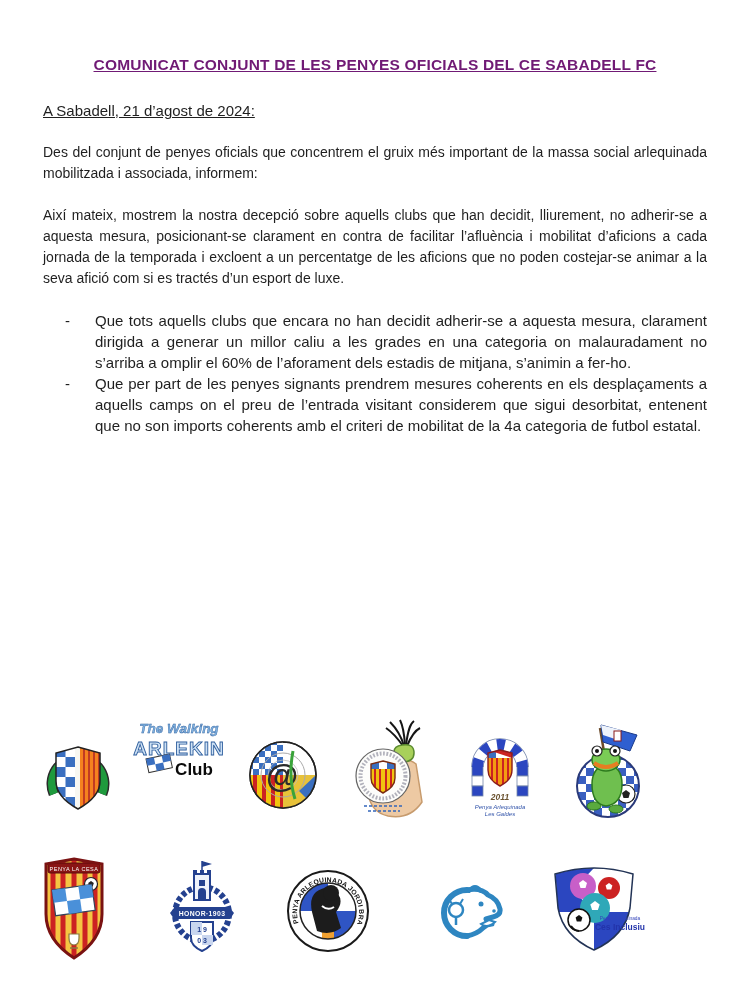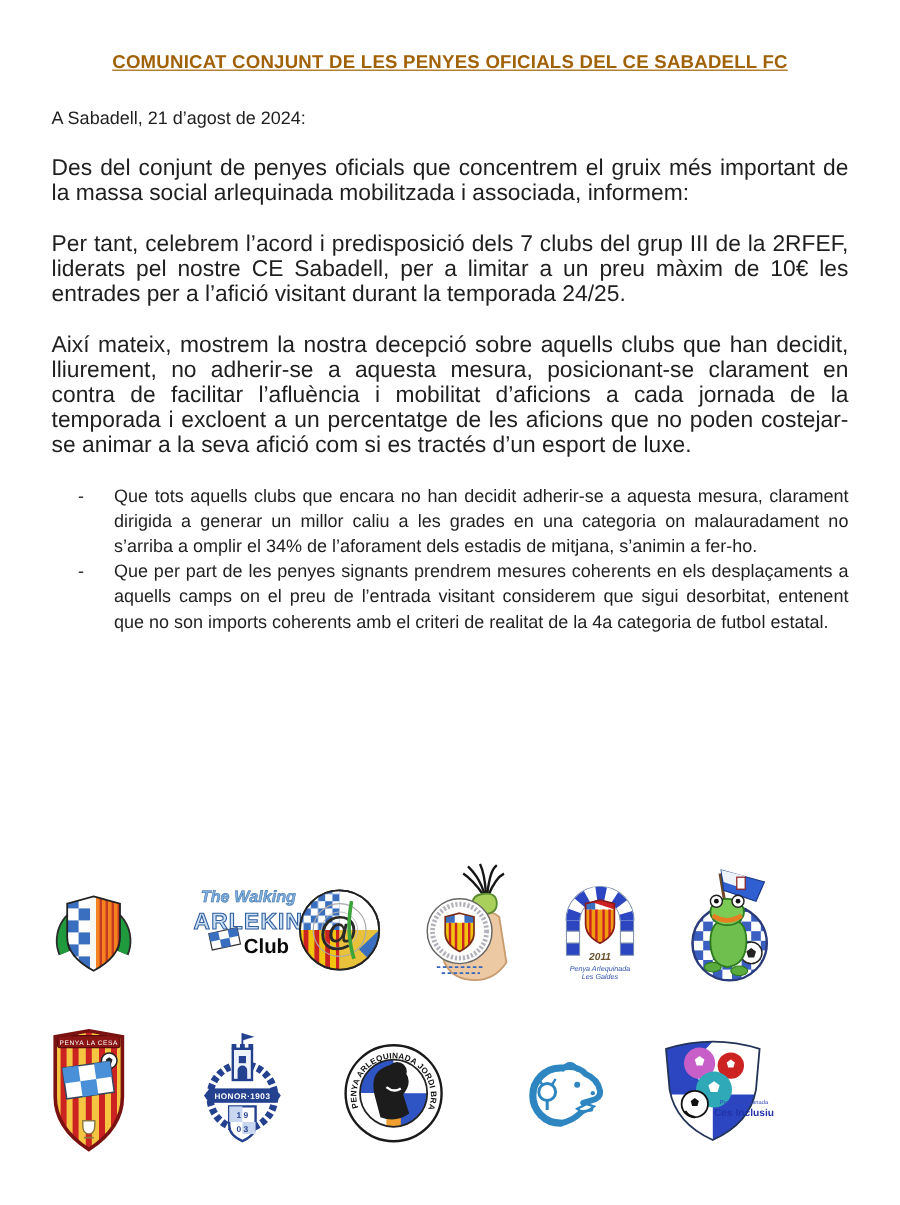--- a/index.html
+++ b/index.html
@@ -6,32 +6,32 @@
   .page{
     position:relative;
     width:750px;height:1004px;
     background:#ffffff;
     font-family:"Liberation Sans",sans-serif;
     color:#1f1f1f;
     overflow:hidden;
   }
   .content{padding:44px 43px 0 43px;}
   .doc-title{
-    margin:0;
+    margin:12px;
     text-align:center;
     font-size:15.5px;
     font-weight:bold;
-    color:#a16207;
+    color:#701a75;
     text-decoration:underline;
     letter-spacing:0.2px;
   }
-  .date-line{margin:26px 0 0 0;font-size:15px;line-height:21px;}
+  .date-line{margin:26px 0 0 0;font-size:15px;line-height:21px;text-decoration:underline;}
   .para{
     margin:21px 0 0 0;
-    font-size:19px;line-height:21px;
+    font-size:14px;line-height:21px;
     text-align:justify;
   }
   ul.req-list{
     list-style:none;
     margin:21px 0 0 0;
     padding:0 0 0 22px;
   }
   ul.req-list li{
     display:flex;
     font-size:15px;line-height:21px;
@@ -43,30 +43,29 @@
   .logo svg{display:block;width:100%;height:100%;font-family:"Liberation Sans",sans-serif;}
 </style>
 </head>
 <body>
 
 <div class="page">
   <div class="content">
     <h1 class="doc-title">COMUNICAT CONJUNT DE LES PENYES OFICIALS DEL CE SABADELL FC</h1>
     <p class="date-line">A Sabadell, 21 d’agost de 2024:</p>
     <p class="para">Des del conjunt de penyes oficials que concentrem el gruix més important de la massa social arlequinada mobilitzada i associada, informem:</p>
-    <p class="para">Per tant, celebrem l’acord i predisposició dels 7 clubs del grup III de la 2RFEF, liderats pel nostre CE Sabadell, per a limitar a un preu màxim de 10€ les entrades per a l’afició visitant durant la temporada 24/25.</p>
     <p class="para">Així mateix, mostrem la nostra decepció sobre aquells clubs que han decidit, lliurement, no adherir-se a aquesta mesura, posicionant-se clarament en contra de facilitar l’afluència i mobilitat d’aficions a cada jornada de la temporada i excloent a un percentatge de les aficions que no poden costejar-se animar a la seva afició com si es tractés d’un esport de luxe.</p>
     <ul class="req-list">
       <li>
         <span class="marker">-</span>
-        <span class="li-text">Que tots aquells clubs que encara no han decidit adherir-se a aquesta mesura, clarament dirigida a generar un millor caliu a les grades en una categoria on malauradament no s’arriba a omplir el 34% de l’aforament dels estadis de mitjana, s’animin a fer-ho.</span>
+        <span class="li-text">Que tots aquells clubs que encara no han decidit adherir-se a aquesta mesura, clarament dirigida a generar un millor caliu a les grades en una categoria on malauradament no s’arriba a omplir el 60% de l’aforament dels estadis de mitjana, s’animin a fer-ho.</span>
       </li>
       <li>
         <span class="marker">-</span>
-        <span class="li-text">Que per part de les penyes signants prendrem mesures coherents en els desplaçaments a aquells camps on el preu de l’entrada visitant considerem que sigui desorbitat, entenent que no son imports coherents amb el criteri de realitat de la 4a categoria de futbol estatal.</span>
+        <span class="li-text">Que per part de les penyes signants prendrem mesures coherents en els desplaçaments a aquells camps on el preu de l’entrada visitant considerem que sigui desorbitat, entenent que no son imports coherents amb el criteri de mobilitat de la 4a categoria de futbol estatal.</span>
       </li>
     </ul>
   </div>
 
   <div class="logos">
 
     <div class="logo" style="left:43px;top:737px;width:70px;height:76px;">
       <svg viewBox="0 0 70 76">
         <path d="M11,57 A26,26 0 1 1 59,57" fill="none" stroke="#2b2b2b" stroke-width="11"></path>
         <path d="M11,57 A26,26 0 1 1 59,57" fill="none" stroke="#1f9a3d" stroke-width="8"></path>
@@ -91,21 +90,21 @@
             <line x1="41" y1="10" x2="41" y2="72"></line>
               <line x1="46" y1="10" x2="46" y2="72"></line>
             <line x1="51" y1="10" x2="51" y2="72"></line>
               <line x1="56" y1="10" x2="56" y2="72"></line>
           </g>
         </g>
         <path d="M35,10 L57,16 V44 Q57,60 35,72 Q13,60 13,44 V16 Z" fill="none" stroke="#222222" stroke-width="1.5"></path>
       </svg>
     </div>
 
-    <div class="logo" style="left:133px;top:737px;width:92px;height:64px;margin-left:28px;">
+    <div class="logo" style="left:133px;top:718px;width:92px;height:64px;">
       <svg viewBox="0 0 92 64">
         <text x="46" y="15" font-size="13.5" font-style="italic" font-weight="bold" fill="#7fb2e0" stroke="#2f5f9e" stroke-width="0.4" text-anchor="middle">The Walking</text>
         <text x="46" y="37" font-size="19" font-weight="bold" fill="#cfe2f5" stroke="#2f5f9e" stroke-width="0.9" text-anchor="middle" letter-spacing="1">ARLEKIN</text>
         <g transform="translate(13,41) rotate(-12)">
           <rect x="0" y="0" width="24" height="14" fill="#ffffff" stroke="#333333" stroke-width="1"></rect>
           <rect x="0" y="0" width="8" height="7" fill="#3a6fc0"></rect>
           <rect x="16" y="0" width="8" height="7" fill="#3a6fc0"></rect>
           <rect x="8" y="7" width="8" height="7" fill="#3a6fc0"></rect>
         </g>
         <text x="61" y="57" font-size="17" font-weight="bold" fill="#0a0a0a" text-anchor="middle">Club</text>

